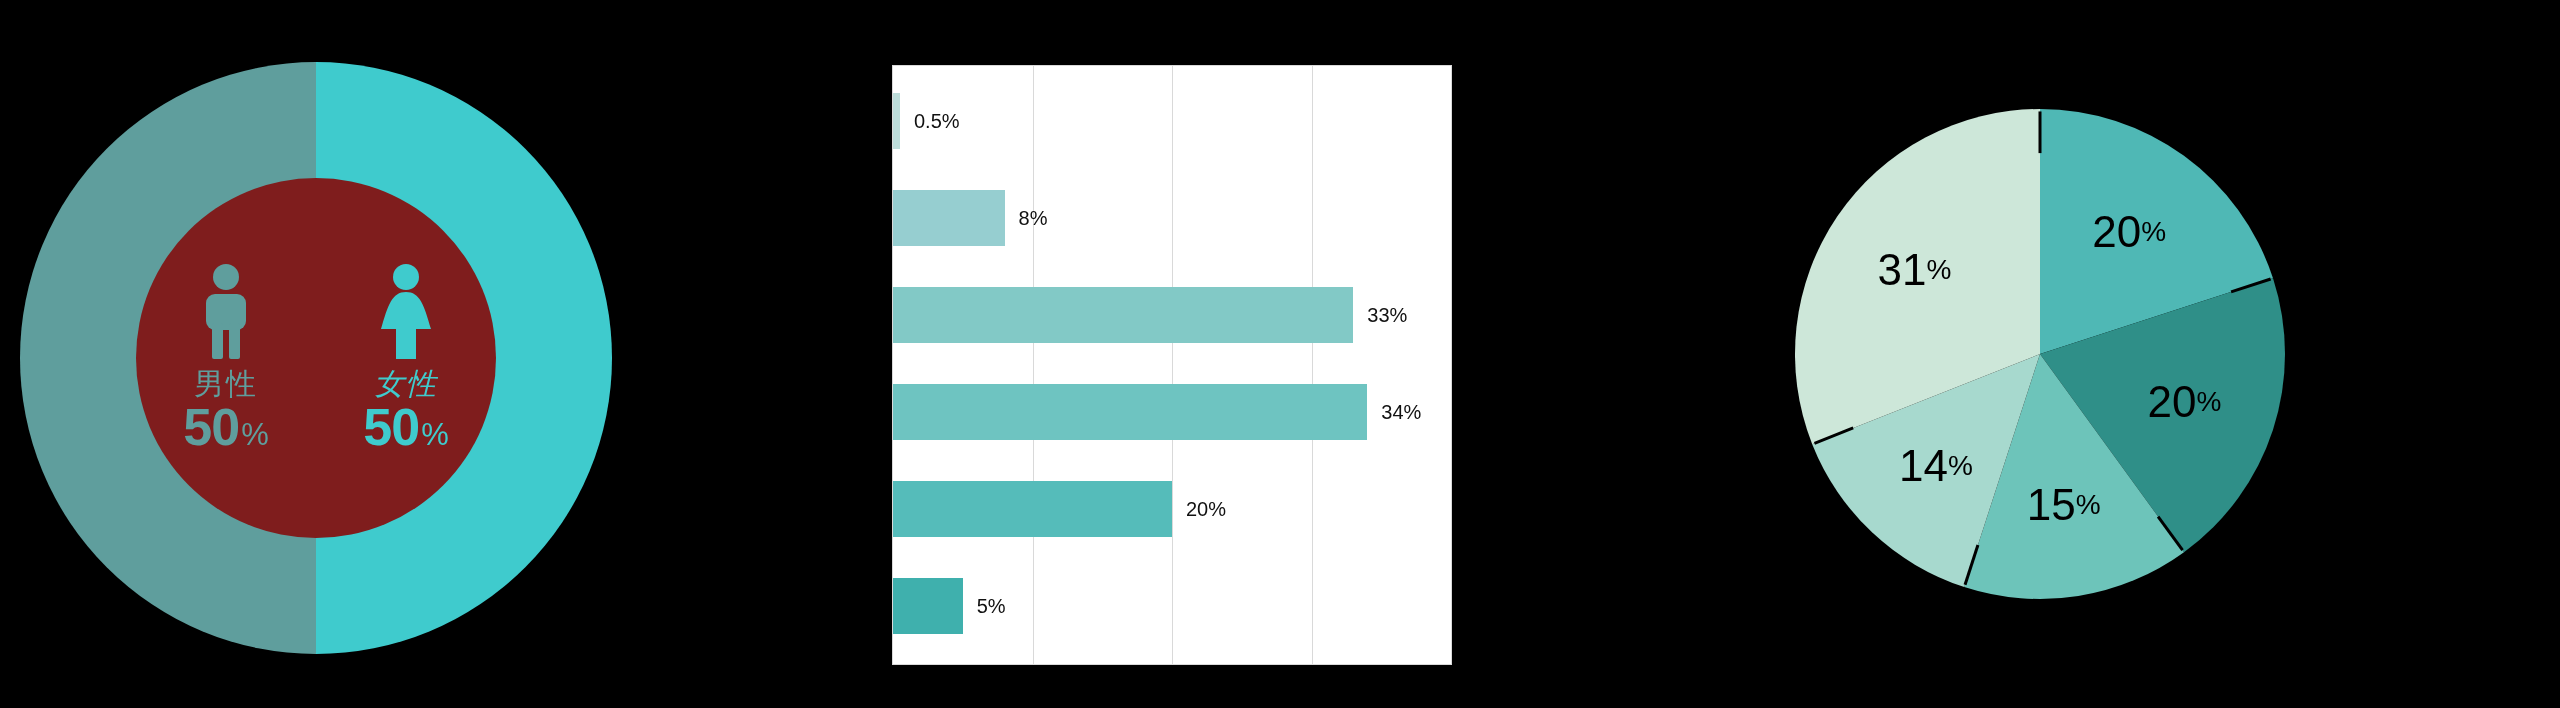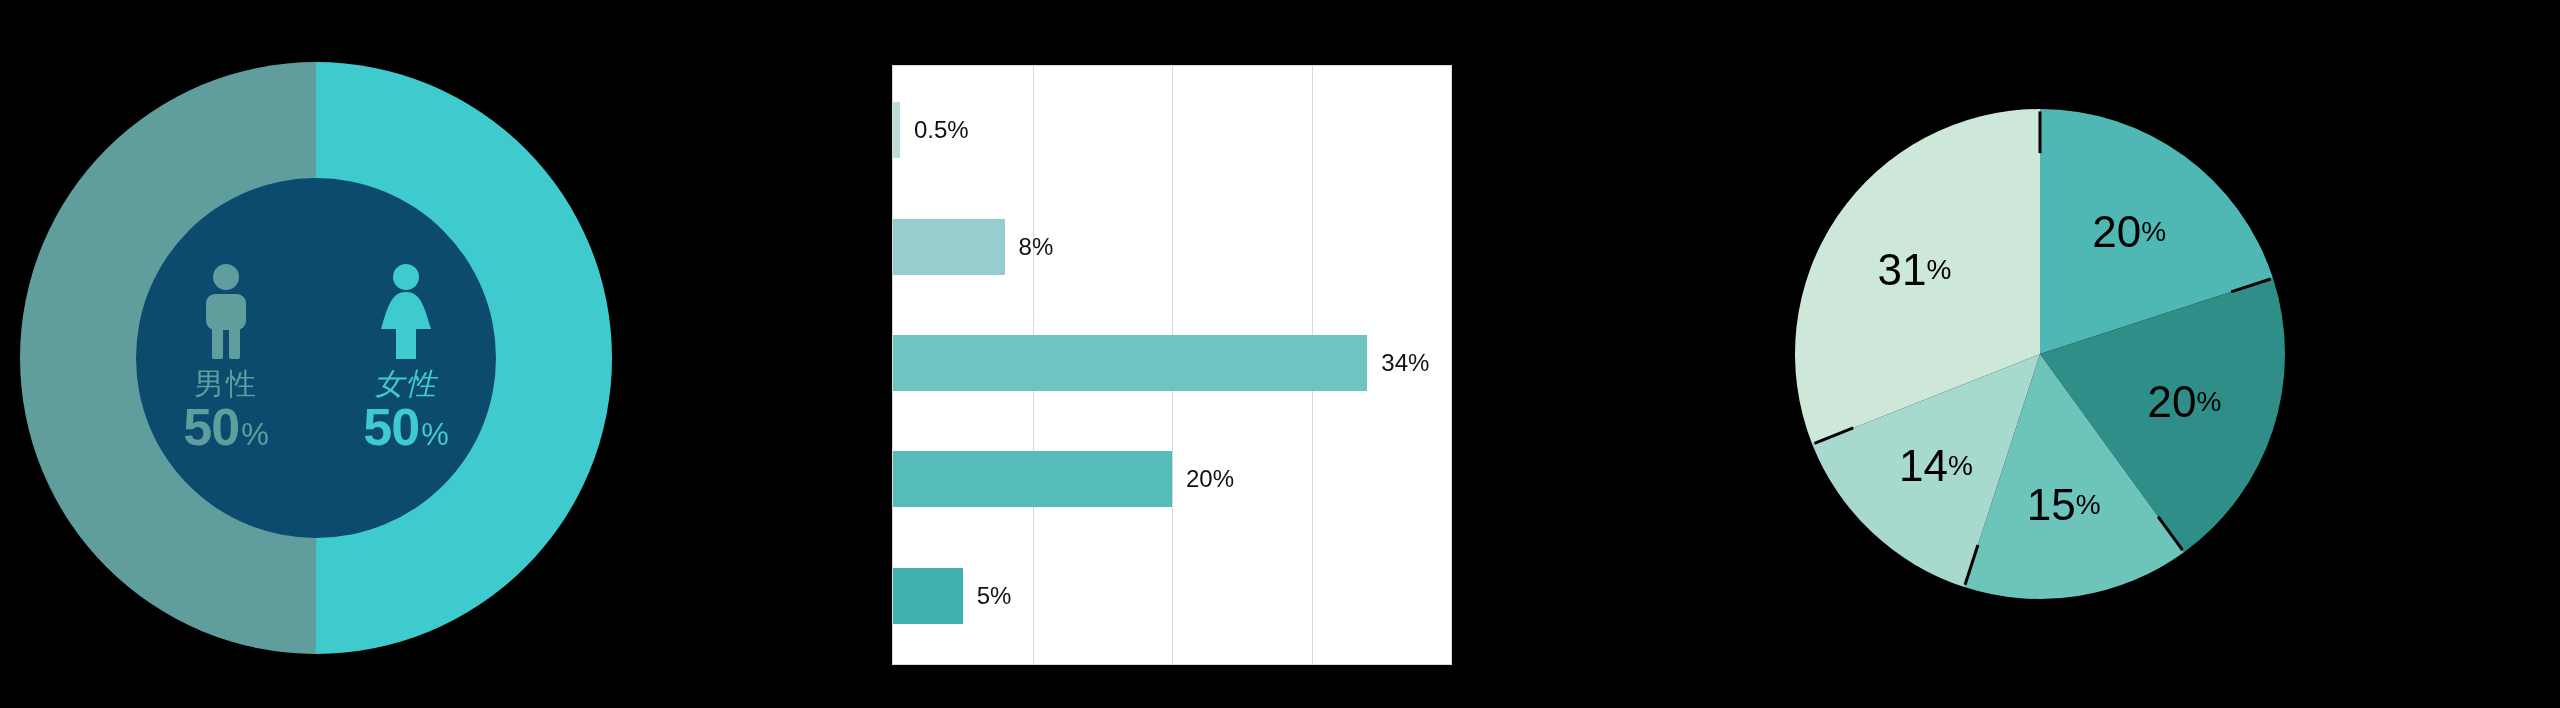--- a/index.html
+++ b/index.html
@@ -49,21 +49,21 @@
 
   .donut-hole {
     position: absolute;
     left: 50%;
     top: 50%;
     width: 360px;
     height: 360px;
     margin-left: -180px;
     margin-top: -180px;
     border-radius: 50%;
-    background: #0c4a6e;
+    background: #7f1d1d;
     display: flex;
     align-items: center;
     justify-content: center;
     gap: 56px;
   }
   .gender-block {
     display: flex;
     flex-direction: column;
     align-items: center;
     width: 124px;
@@ -119,21 +119,21 @@
     position: relative;
     height: 56px;
     display: flex;
     align-items: center;
   }
   .bar-fill {
     height: 56px;
     background: #82c9c6;
   }
   .bar-value {
-    font-size: 24px;
+    font-size: 20px;
     color: #111111;
     margin-left: 14px;
     white-space: nowrap;
     line-height: 1;
   }
 
   
   #pie-chart-panel {
     position: absolute;
     left: 1790px;
@@ -197,20 +197,24 @@
         <div class="gridline" style="left: 418.5px;"></div>
       </div>
     <div class="bar-rows" id="bar-rows">
         <div class="bar-row">
           <div class="bar-fill" style="width: 6.975px; background: rgb(188, 220, 217);"></div>
           <div class="bar-value">0.5%</div>
         </div>
         <div class="bar-row">
           <div class="bar-fill" style="width: 111.6px; background: rgb(150, 206, 208);"></div>
           <div class="bar-value">8%</div>
+        </div>
+        <div class="bar-row">
+          <div class="bar-fill" style="width: 460.35px; background: rgb(130, 201, 198);"></div>
+          <div class="bar-value">33%</div>
         </div>
         <div class="bar-row">
           <div class="bar-fill" style="width: 474.3px; background: rgb(110, 196, 193);"></div>
           <div class="bar-value">34%</div>
         </div>
         <div class="bar-row">
           <div class="bar-fill" style="width: 279px; background: rgb(85, 188, 186);"></div>
           <div class="bar-value">20%</div>
         </div>
         <div class="bar-row">

